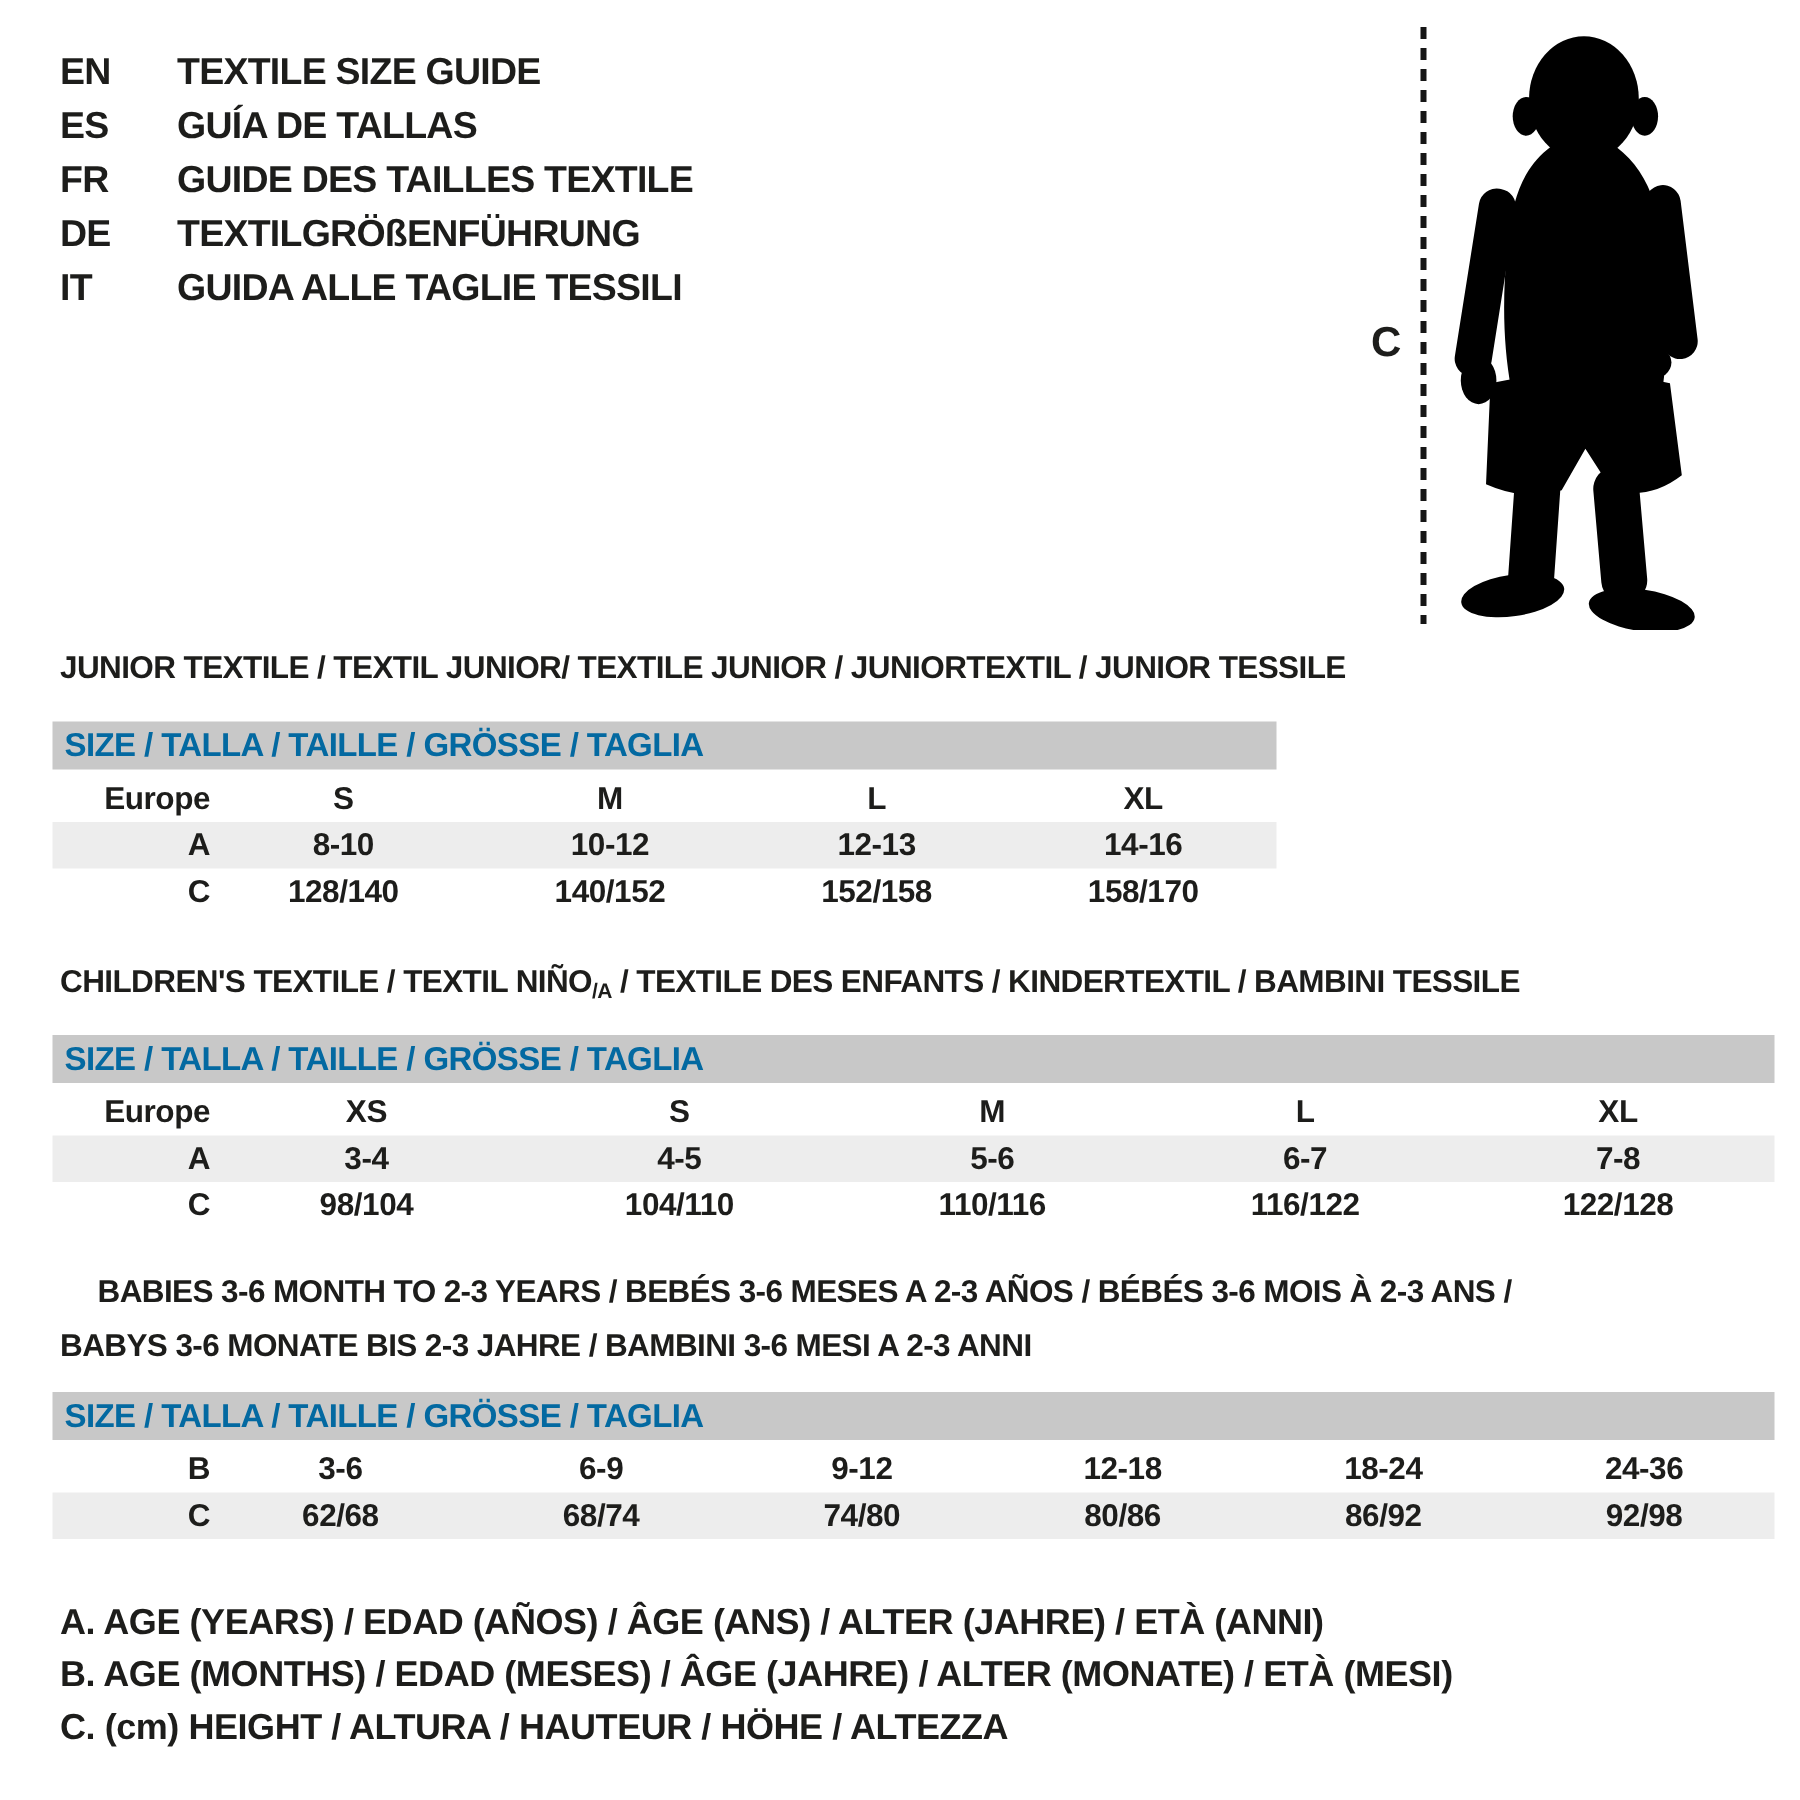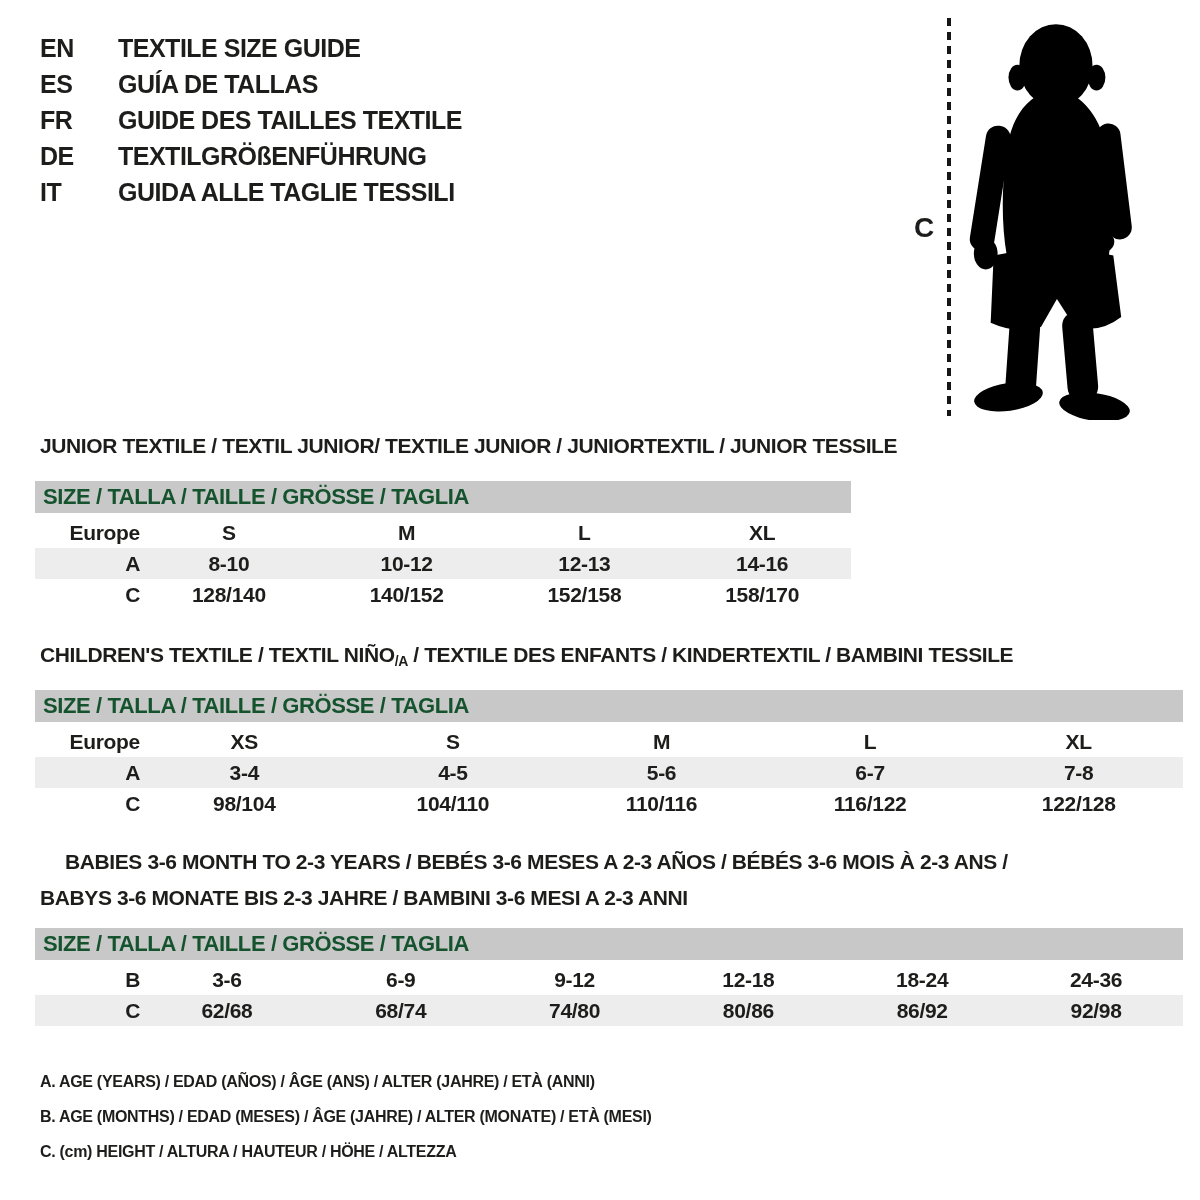--- a/index.html
+++ b/index.html
@@ -29,32 +29,32 @@
   }
   .silhouette { position:absolute; left:62px; top:16px; width:178px; height:404px; }
 
   
   .section-title { position:absolute; left:40px; font-size:21px; letter-spacing:-0.4px; white-space:nowrap; }
   .section-title sub { font-size:14px; vertical-align:-4px; }
 
   
   .size-table { position:absolute; left:35px; }
   .bar {
-    height:32px; background:#c8c8c8; color:#14532d;
+    height:32px; background:#c8c8c8; color:#0369a1;
     display:flex; align-items:center; padding-left:8px;
     font-size:22px; letter-spacing:-0.4px; margin-bottom:4px;
   }
   .row { display:flex; height:31px; align-items:center; font-size:21px; letter-spacing:-0.3px; }
   .row.shaded { background:#ededed; }
   .row .label { width:105px; padding-left:8px; text-align:right; }
   .row .cell { flex:1; text-align:center; }
 
   
   .notes { position:absolute; left:40px; top:1064px; }
-  .note-line { height:35px; display:flex; align-items:center; font-size:16px; letter-spacing:-0.3px; white-space:nowrap; }
+  .note-line { height:35px; display:flex; align-items:center; font-size:24px; letter-spacing:-0.3px; white-space:nowrap; }
 </style>
 </head>
 <body>
 
 <div class="page">
 
   <div class="lang-block">
     <div class="lang-row">
       <span class="lang-code">EN</span>
       <span class="lang-title">TEXTILE SIZE GUIDE</span>

